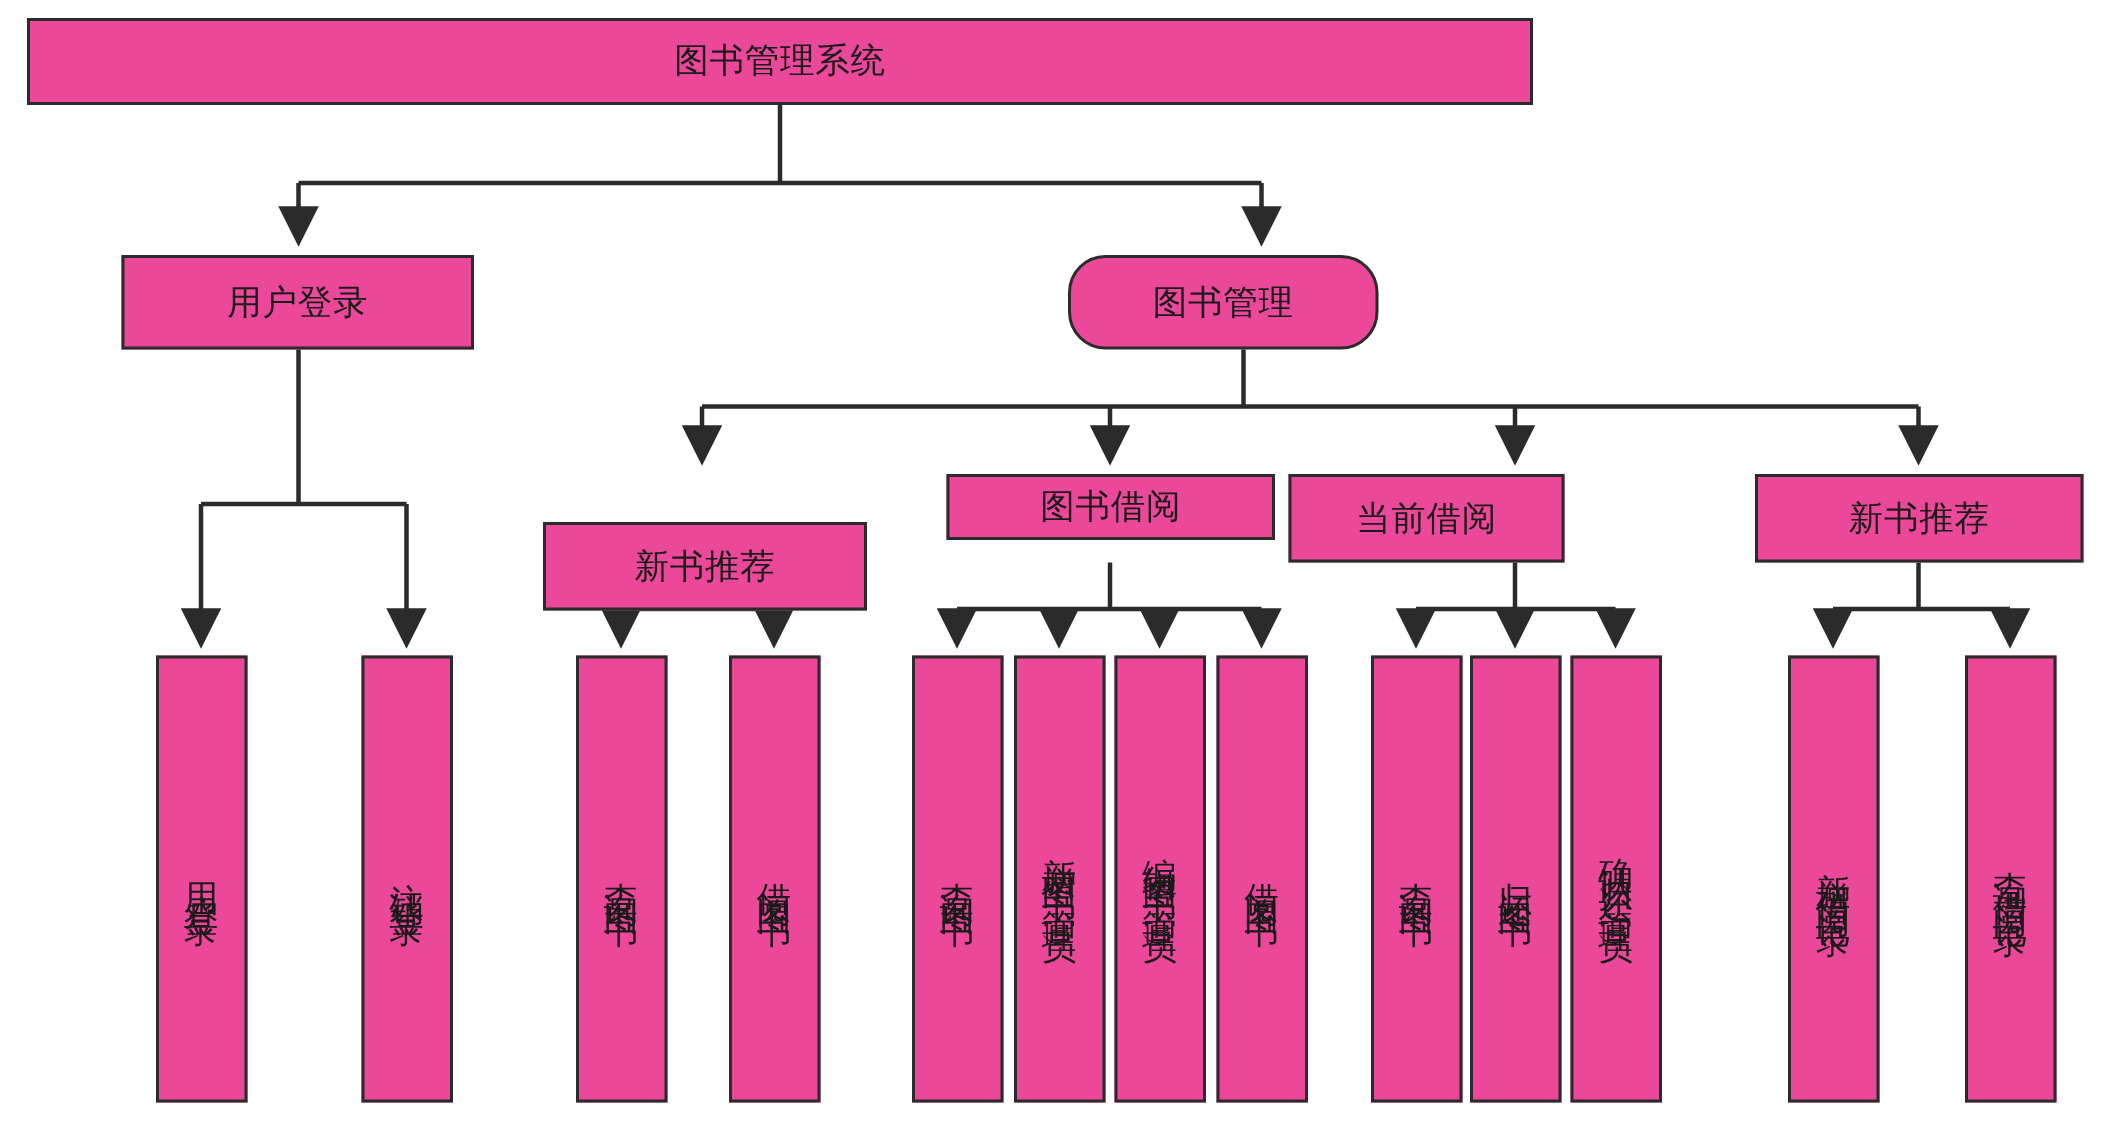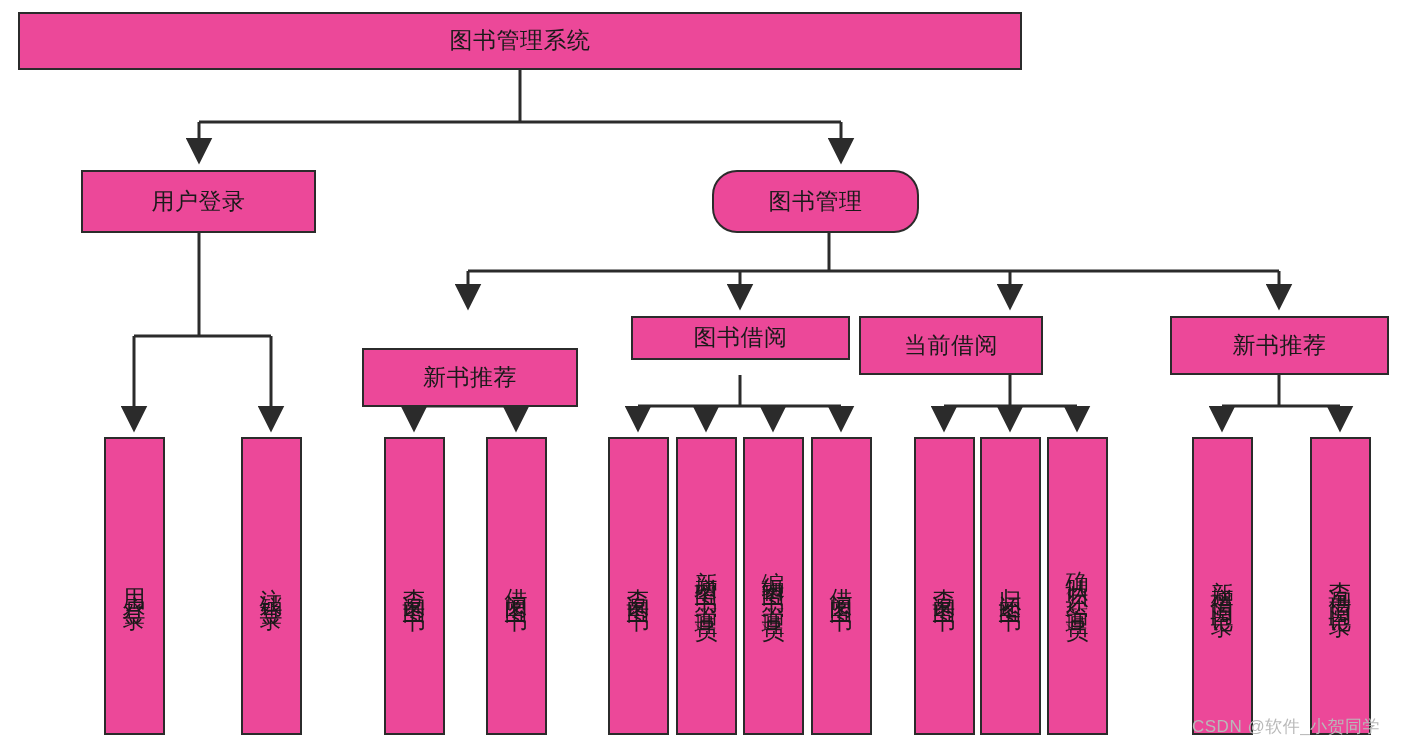--- a/index.html
+++ b/index.html
@@ -188,15 +188,14 @@
     <span class="vtext">确认归还（管理员）</span>
   </div>
 
   <div class="node vertical" style="left:1192px; top:437px; width:61px; height:298px;">
     <span class="vtext">新增借阅记录</span>
   </div>
   <div class="node vertical" style="left:1310px; top:437px; width:61px; height:298px;">
     <span class="vtext">查询借阅记录</span>
   </div>
 
-  <div class="watermark" style="left:1192px; top:715px;">CSDN @软件_小贺同学</div>
 
 </div>
 
 </body></html>

